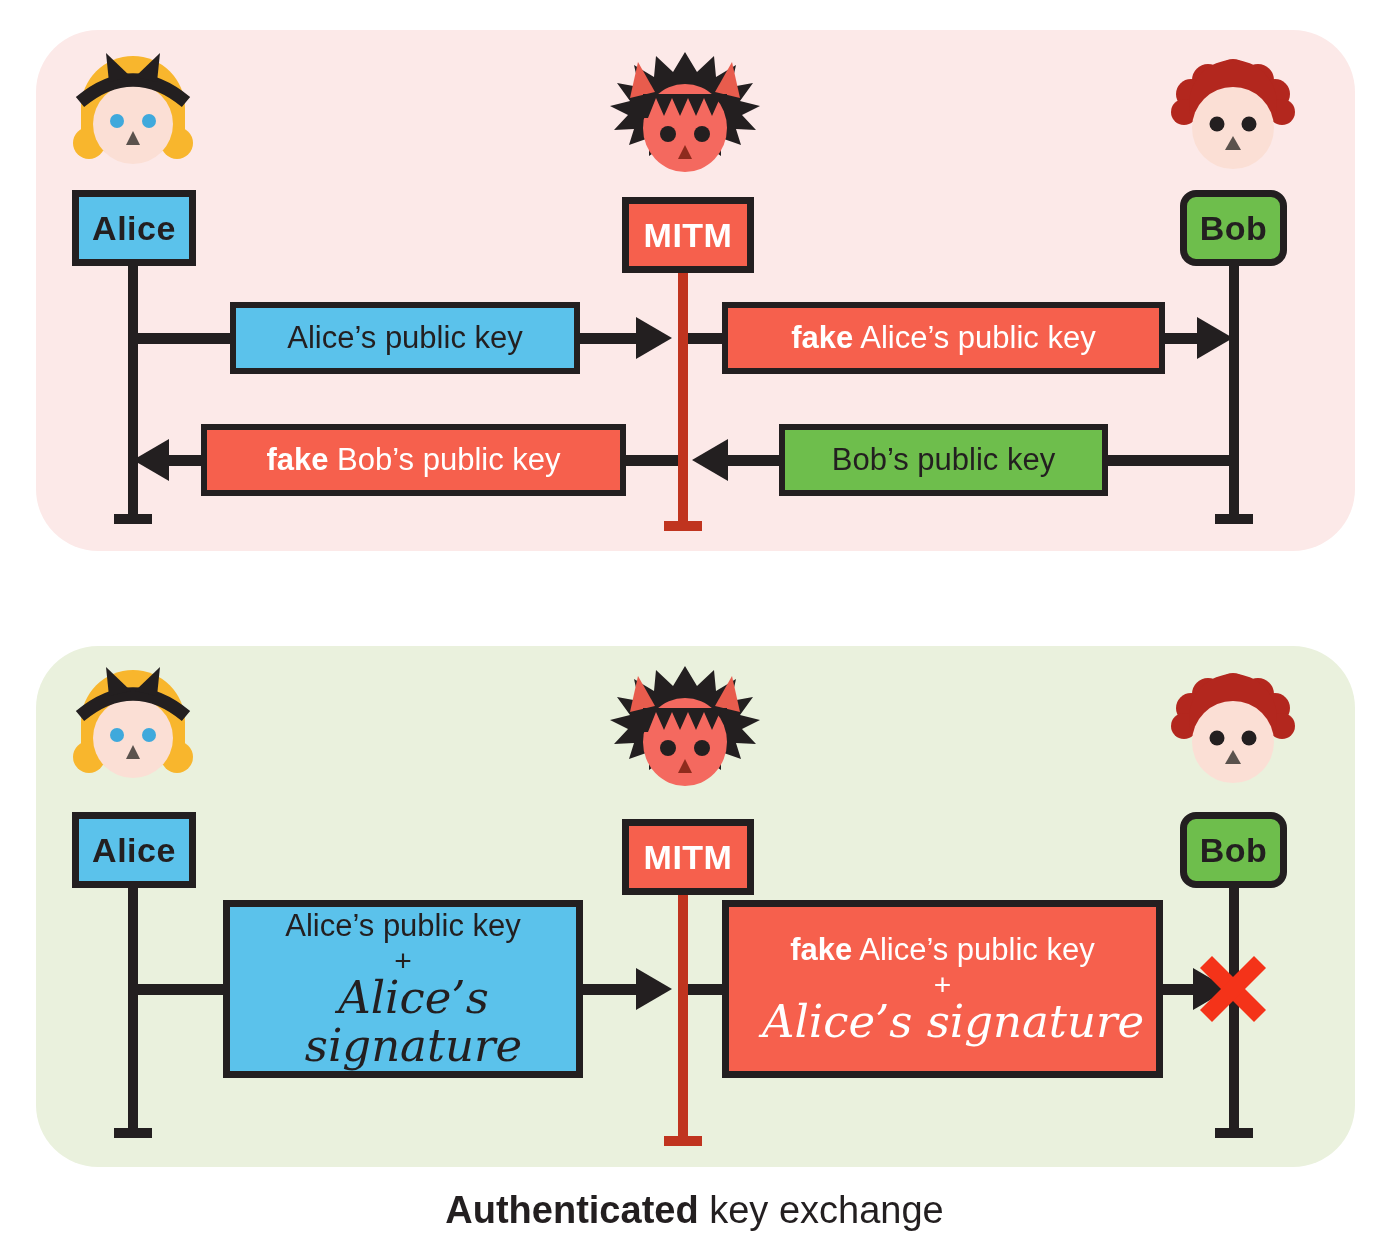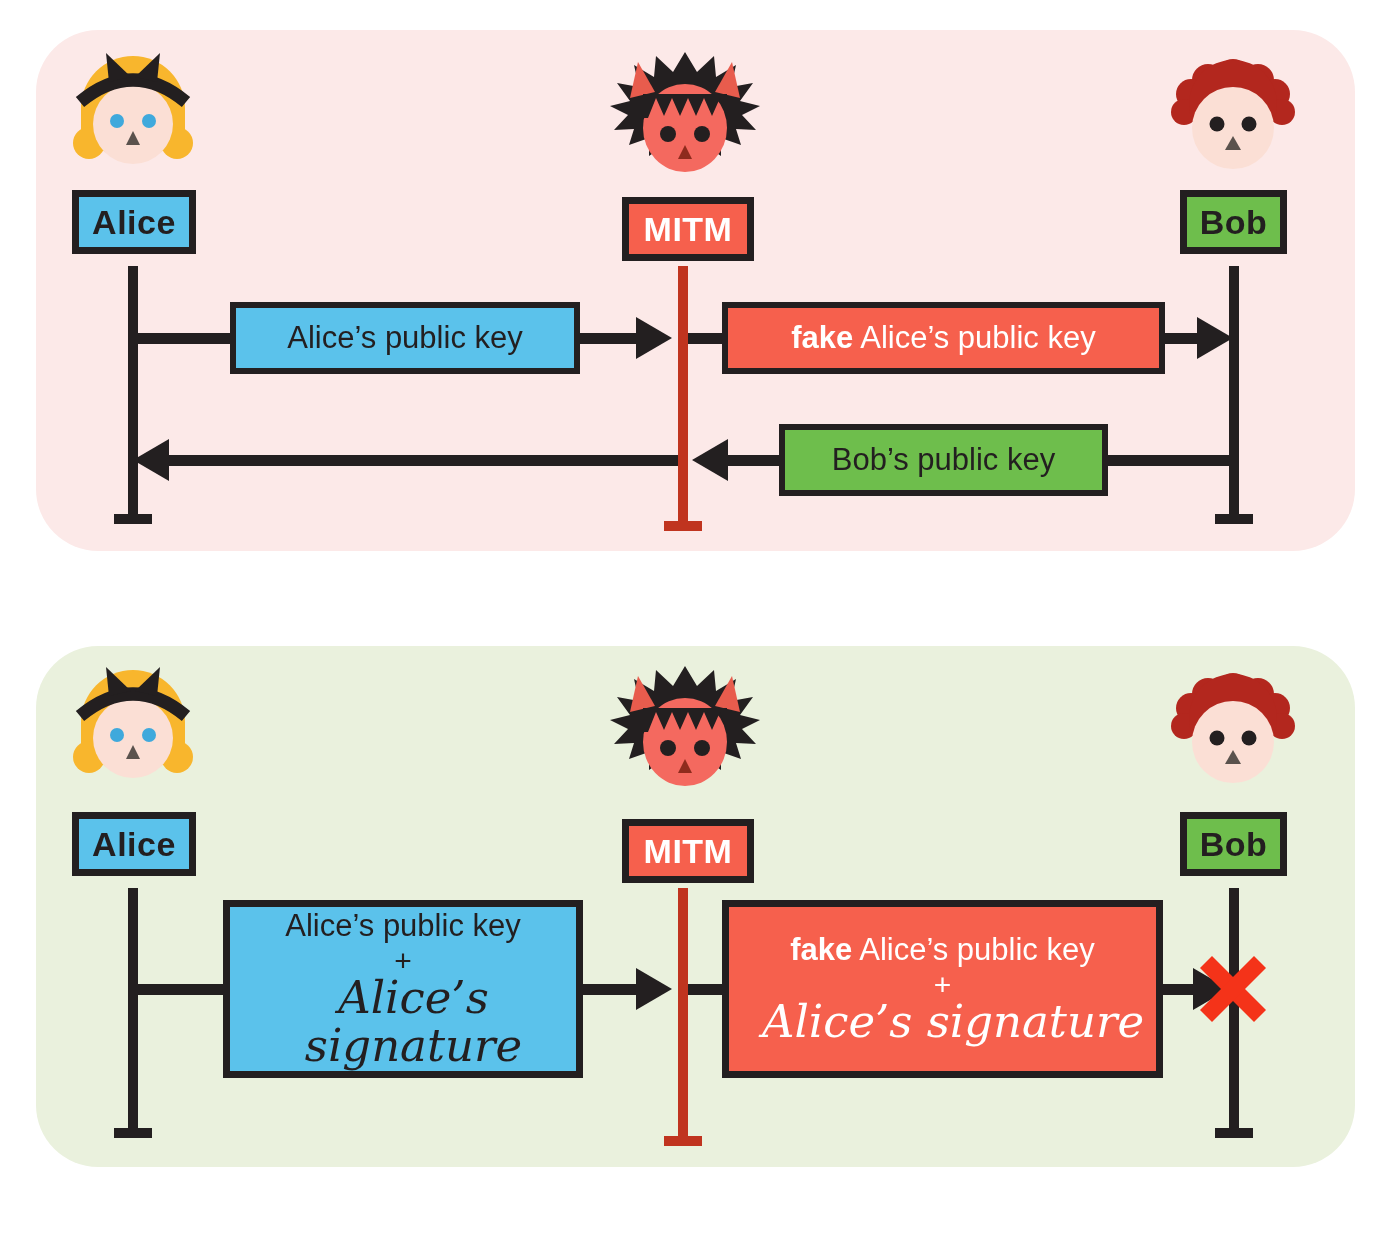--- a/index.html
+++ b/index.html
@@ -8,27 +8,27 @@
     font-family:"Liberation Sans","DejaVu Sans",sans-serif;
     color:var(--ink,#231F20);
   }
   .panel{position:absolute;left:36px;width:1319px;height:521px;border-radius:62px;z-index:0;}
   .panel.pink{top:30px;background:var(--panel-pink,#FCE9E8);}
   .panel.green{top:646px;background:var(--panel-green,#EAF1DD);}
 
   .avatar{position:absolute;width:150px;height:130px;z-index:2;}
 
   .namebox{
-    position:absolute;height:64px;box-sizing:border-box;z-index:5;
+    position:absolute;height:76px;box-sizing:border-box;z-index:5;
     border:7px solid var(--ink);display:flex;align-items:center;justify-content:center;
     font-weight:bold;font-size:34px;letter-spacing:0.5px;
   }
   .namebox.blue{background:var(--blue);}
   .namebox.red{background:var(--red);color:#ffffff;margin-top:7px;}
-  .namebox.greenbg{background:var(--green);}
+  .namebox.greenbg{background:var(--green);border-radius:16px;}
 
   .lifeline{position:absolute;width:10px;background:var(--ink);z-index:3;}
   .lifeline.redline{background:var(--darkred);}
   .foot{position:absolute;width:38px;height:10px;background:var(--ink);z-index:3;}
   .foot.redfoot{background:var(--darkred);}
 
   .mline{position:absolute;height:11px;background:var(--ink);z-index:2;}
 
   .arrowhead{position:absolute;width:0;height:0;z-index:2;
     border-top:21px solid transparent;border-bottom:21px solid transparent;}
@@ -136,20 +136,23 @@
     <span>Alice’s public key</span>
   </div>
   <div class="mline" style="left:688px;top:333px;width:512px"></div>
   <div class="arrowhead right" style="left:1197px;top:317px"></div>
   <div class="msgbox red" style="left:722px;top:302px;width:443px">
     <span><b>fake</b><span> Alice’s public key</span></span>
   </div>
 
   <div class="arrowhead left" style="left:133px;top:439px"></div>
   <div class="mline" style="left:167px;top:455px;width:514px"></div>
+  <div class="msgbox red" style="left:201px;top:424px;width:425px">
+    <span><b>fake</b><span> Bob’s public key</span></span>
+  </div>
   <div class="arrowhead left" style="left:692px;top:439px"></div>
   <div class="mline" style="left:726px;top:455px;width:507px"></div>
   <div class="msgbox greenbg" style="left:779px;top:424px;width:329px">
     <span>Bob’s public key</span>
   </div>
 
 
   <div class="panel green"></div>
 
   <svg class="avatar" style="left:58px;top:664px" viewBox="0 0 150 130">
@@ -223,14 +226,17 @@
     <span><b>fake</b><span> Alice’s public key</span></span>
     <span class="plus">+</span>
     <span class="script">Alice’s signature</span>
   </div>
 
   <svg class="cross" style="left:1198px;top:954px" viewBox="0 0 70 70">
     <line x1="8" y1="8" x2="62" y2="62" stroke="var(--cross-red)" stroke-width="17"></line>
     <line x1="62" y1="8" x2="8" y2="62" stroke="var(--cross-red)" stroke-width="17"></line>
   </svg>
 
+  <div class="caption" style="top:1189px">
+    <b>Authenticated</b><span> key exchange</span>
+  </div>
 
 </div>
 
 </body></html>

